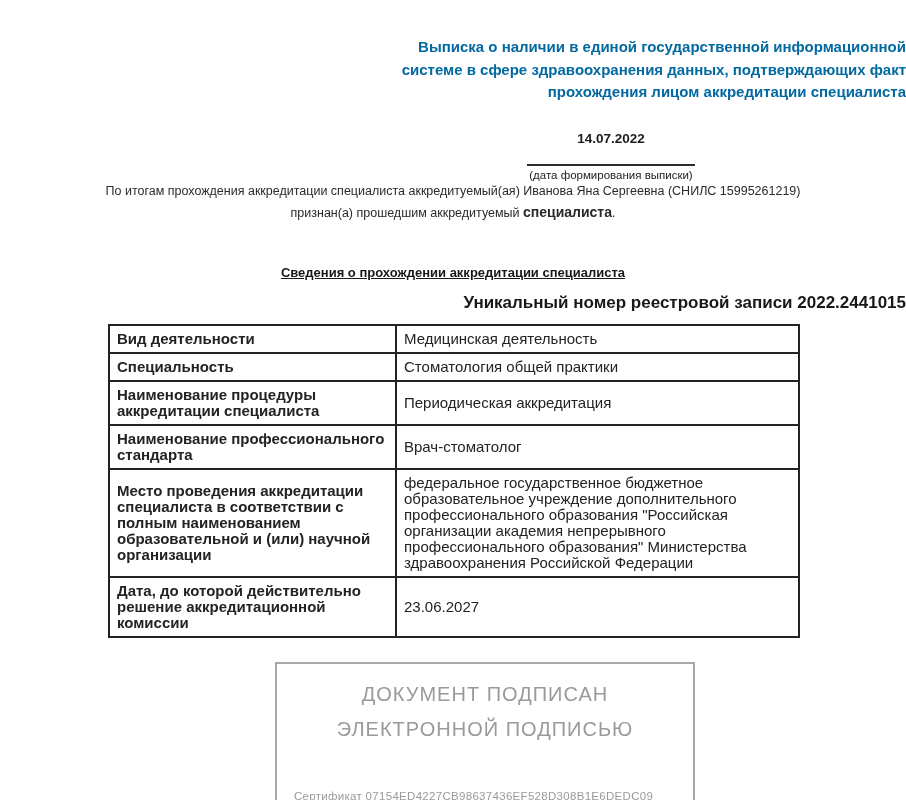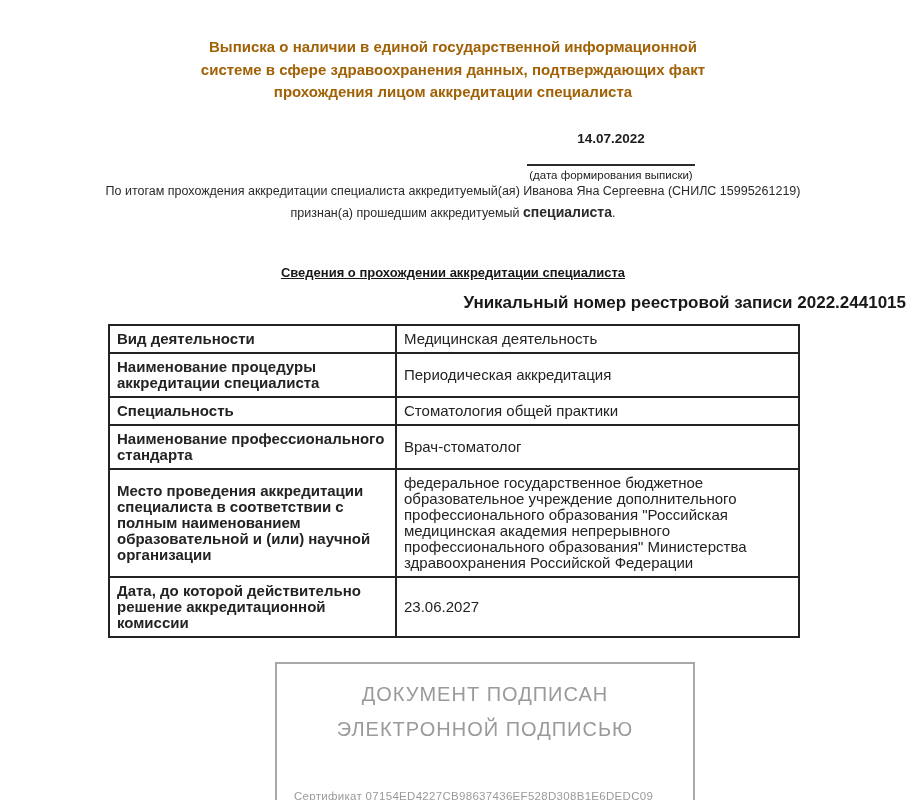--- a/index.html
+++ b/index.html
@@ -12,25 +12,25 @@
     width: 906px;
     height: 800px;
     background: #ffffff;
     font-family: "Liberation Sans", sans-serif;
     color: #1c1c1c;
     overflow: hidden;
   }
   
   .doc-title {
     padding-top: 36px;
-    text-align: center;
+    text-align: right;
     font-weight: bold;
     font-size: 15px;
     line-height: 22.5px;
-    color: #a16207;
+    color: #0369a1;
   }
   
   .date-block {
     width: 168px;
     margin-left: 527px;
     margin-top: 27px;
     text-align: center;
   }
   .date-value {
     font-weight: bold;
@@ -144,34 +144,34 @@
 
   <div class="registry-number">Уникальный номер реестровой записи 2022.2441015</div>
 
   <table class="acc-table">
     <tbody>
       <tr>
         <td class="cell-label">Вид деятельности</td>
         <td class="cell-value">Медицинская деятельность</td>
       </tr>
       <tr>
+        <td class="cell-label">Специальность</td>
+        <td class="cell-value">Стоматология общей практики</td>
+      </tr>
+      <tr>
         <td class="cell-label">Наименование процедуры аккредитации специалиста</td>
         <td class="cell-value">Периодическая аккредитация</td>
-      </tr>
-      <tr>
-        <td class="cell-label">Специальность</td>
-        <td class="cell-value">Стоматология общей практики</td>
       </tr>
       <tr>
         <td class="cell-label">Наименование профессионального стандарта</td>
         <td class="cell-value">Врач-стоматолог</td>
       </tr>
       <tr>
         <td class="cell-label">Место проведения аккредитации специалиста в соответствии с полным наименованием образовательной и (или) научной организации</td>
-        <td class="cell-value">федеральное государственное бюджетное образовательное учреждение дополнительного профессионального образования "Российская медицинская академия непрерывного профессионального образования" Министерства здравоохранения Российской Федерации</td>
+        <td class="cell-value">федеральное государственное бюджетное образовательное учреждение дополнительного профессионального образования "Российская организации академия непрерывного профессионального образования" Министерства здравоохранения Российской Федерации</td>
       </tr>
       <tr>
         <td class="cell-label">Дата, до которой действительно решение аккредитационной комиссии</td>
         <td class="cell-value">23.06.2027</td>
       </tr>
     </tbody>
   </table>
 
   <div class="sig-box">
     <div class="sig-header">

